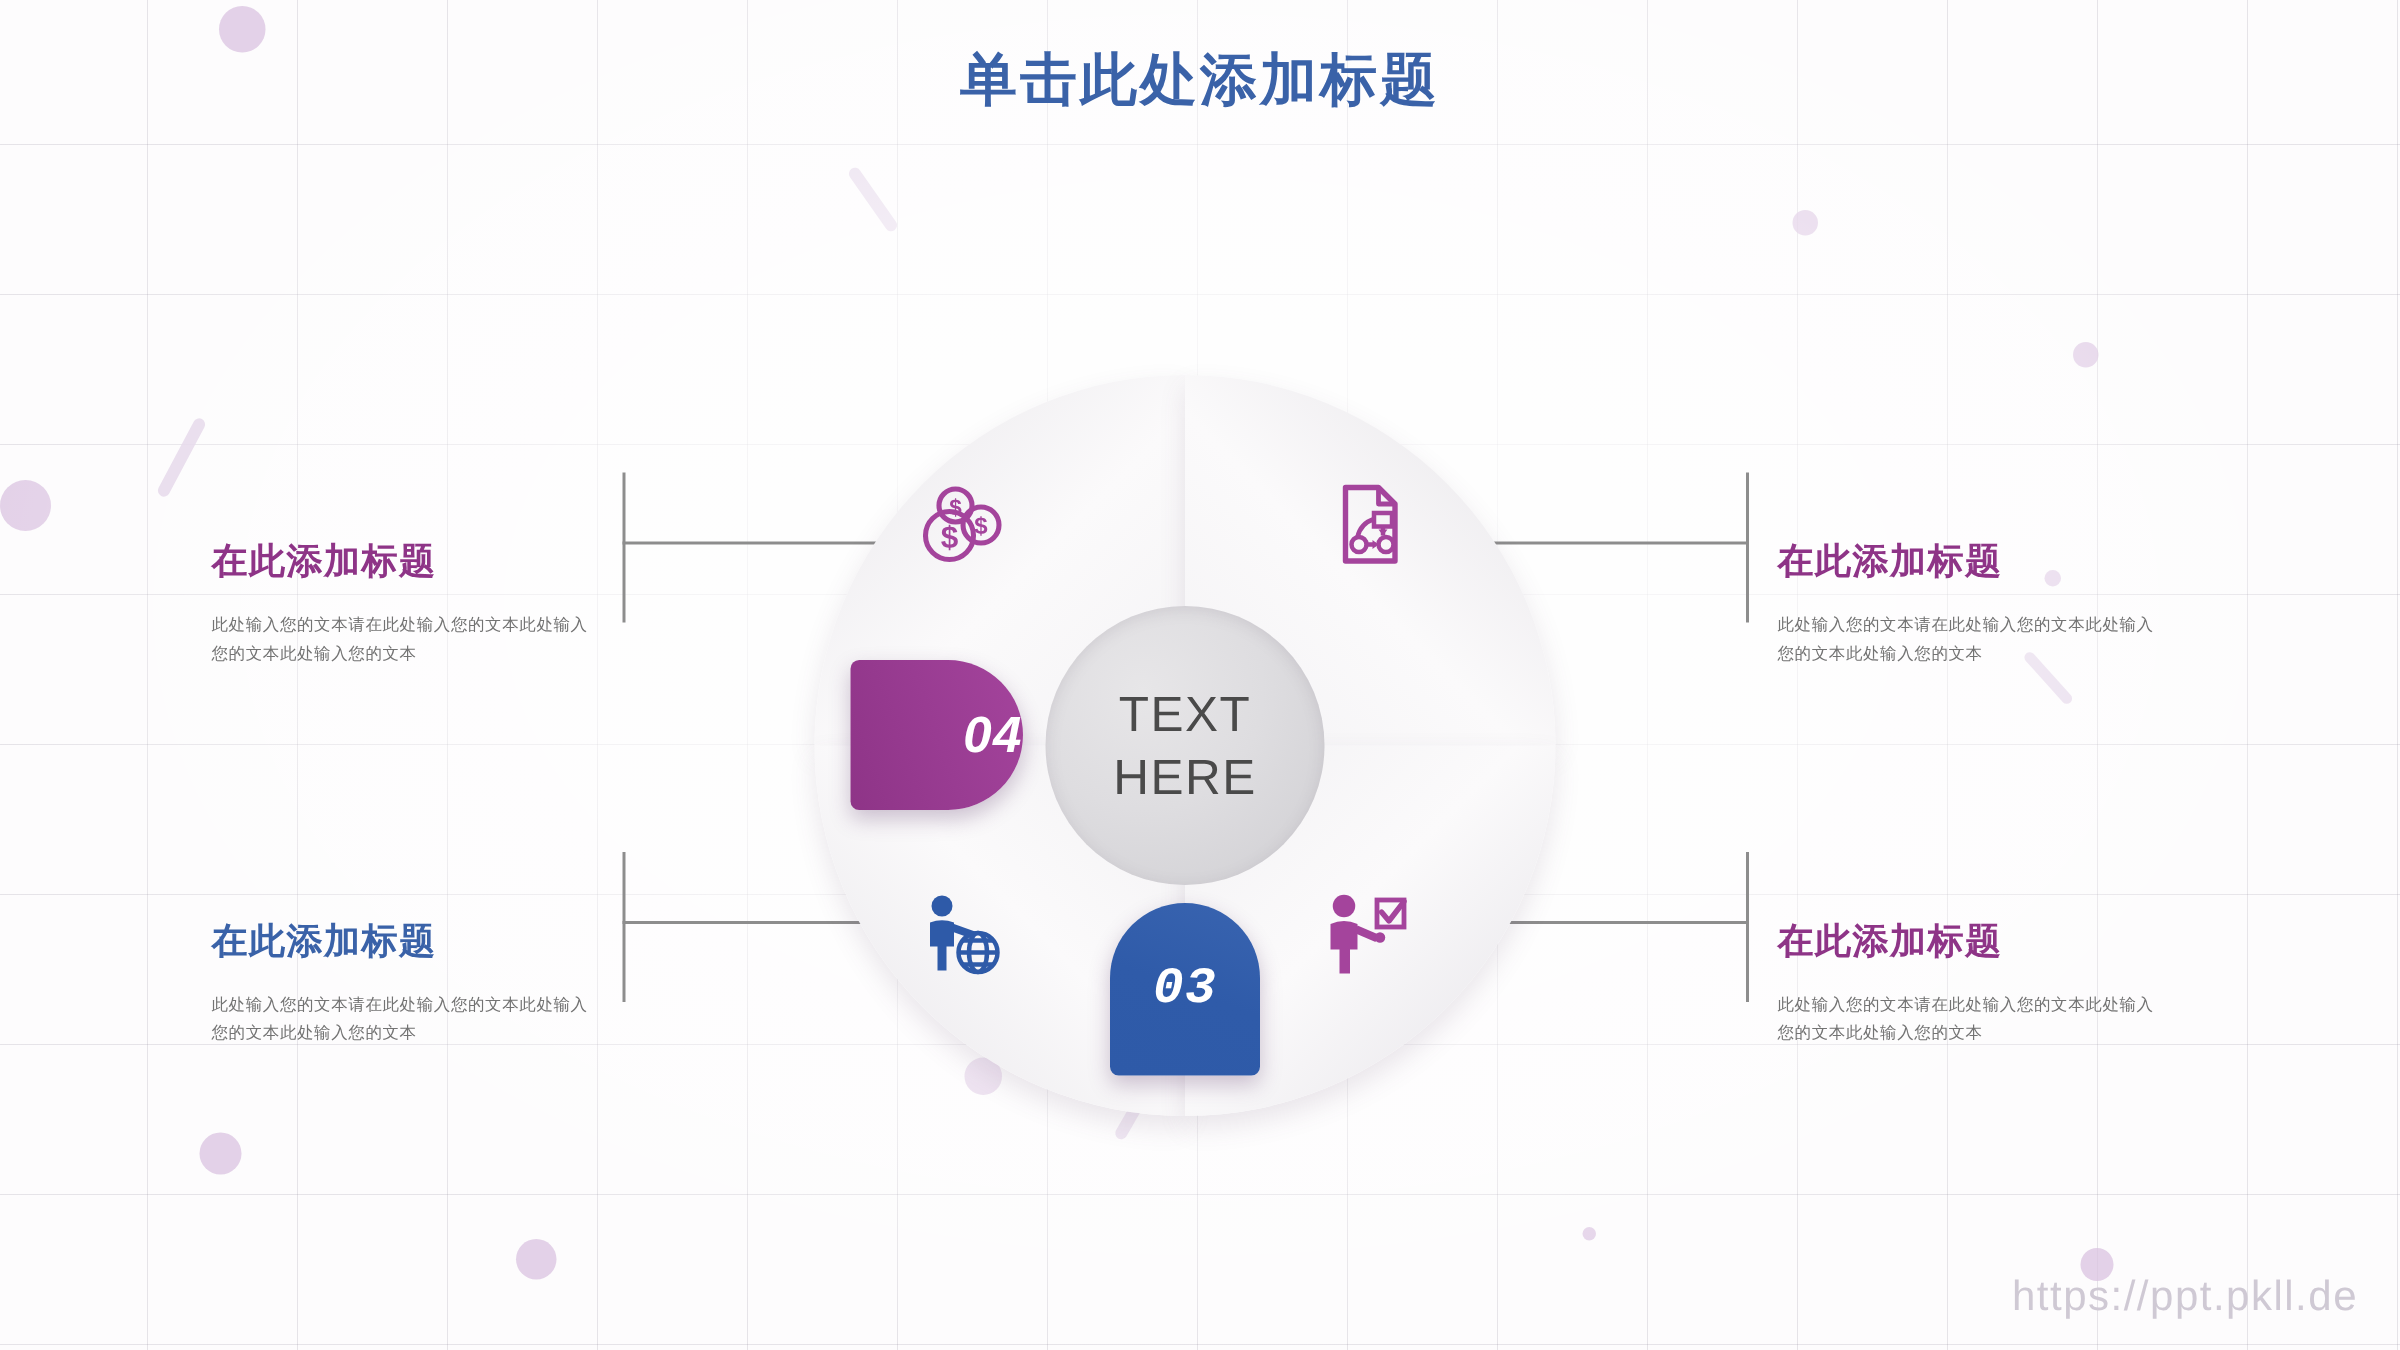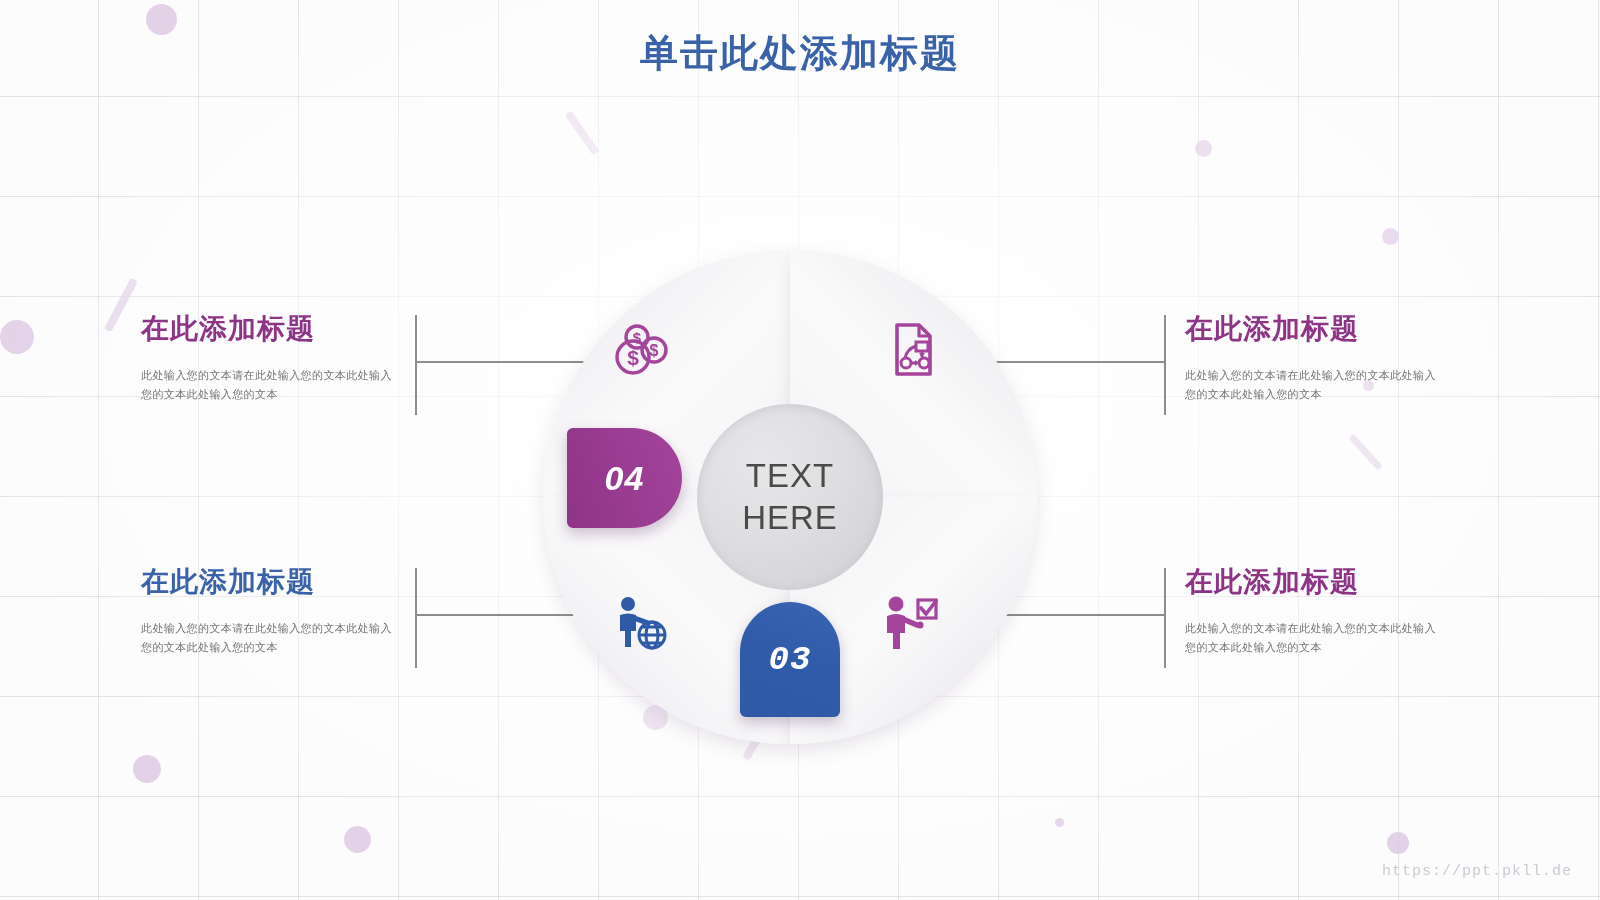--- a/index.html
+++ b/index.html
@@ -69,54 +69,54 @@
     letter-spacing:1px;
     box-shadow:0 6px 14px rgba(80,40,95,.28);
   }
   #badge-01{left:197px;top:26px;border-radius:6px 6px 52px 52px;
             background:linear-gradient(160deg,#a4449c 0%,#93398c 50%,#8e3487 100%);}
   #badge-02{left:355px;top:190px;width:115px;height:100px;
             border-radius:52px 6px 6px 52px;
             background:linear-gradient(250deg,#a4449c 0%,#93398c 50%,#8e3487 100%);}
   #badge-03{left:197px;top:352px;border-radius:52px 52px 6px 6px;
             background:linear-gradient(20deg,#2e5aa8 0%,#2f5ba9 50%,#3964b0 100%);font-family:Liberation Mono, monospace;}
-  #badge-04{left:24px;top:178px;width:115px;height:100px;
+  #badge-04{left:24px;top:190px;width:115px;height:100px;
             border-radius:6px 52px 52px 6px;
-            background:linear-gradient(70deg,#8e3487 0%,#993c92 50%,#a4449c 100%);}
+            background:linear-gradient(70deg,#8e3487 0%,#993c92 50%,#a4449c 100%);justify-content:flex-end;}
 
   
   .wheel-icon{position:absolute;width:60px;height:58px;}
   #icon-money{left:68px;top:70px;}
   #icon-doc  {left:340px;top:70px;}
   #icon-globe{left:68px;top:345px;}
   #icon-check{left:336px;top:342px;}
 
   
   .conn-node{
     position:absolute;width:16px;height:16px;border-radius:50%;
     border:1.6px solid #9a9a9a;background:#fbfafb;box-sizing:border-box;
   }
   .conn-h{position:absolute;height:1.6px;background:#8d8d8d;}
   .conn-v{position:absolute;width:1.6px;background:#8d8d8d;}
 
   
   .block{position:absolute;width:262px;}
-  .block .b-title{font-size:28px;font-weight:bold;margin-bottom:18px;letter-spacing:1px;}
+  .block .b-title{font-size:24px;font-weight:bold;margin-bottom:18px;letter-spacing:1px;margin-top:48px;}
   .block .b-body{font-size:11px;line-height:1.75;color:#737373;letter-spacing:.4px;}
   .t-purple{color:#8e3487;}
   .t-blue{color:#3a62a8;}
   #block-tl{left:141px;top:310px;}
   #block-bl{left:141px;top:563px;}
   #block-tr{left:1185px;top:310px;}
   #block-br{left:1185px;top:563px;}
 
   
   #watermark{
     position:absolute;right:28px;bottom:20px;
-    font-size:15px;color:#cfc9d4;letter-spacing:1px;font-family:Liberation Mono, monospace;
+    font-size:28px;color:#cfc9d4;letter-spacing:1px;
   }
 </style>
 </head>
 <body>
 
 <div id="grid"></div>
 
 <div class="deco-dot" style="left:146px;top:4px;width:31px;height:31px;"></div>
 <div class="deco-dot" style="left:1195px;top:140px;width:17px;height:17px;"></div>
 <div class="deco-dot" style="left:1382px;top:228px;width:17px;height:17px;"></div>

